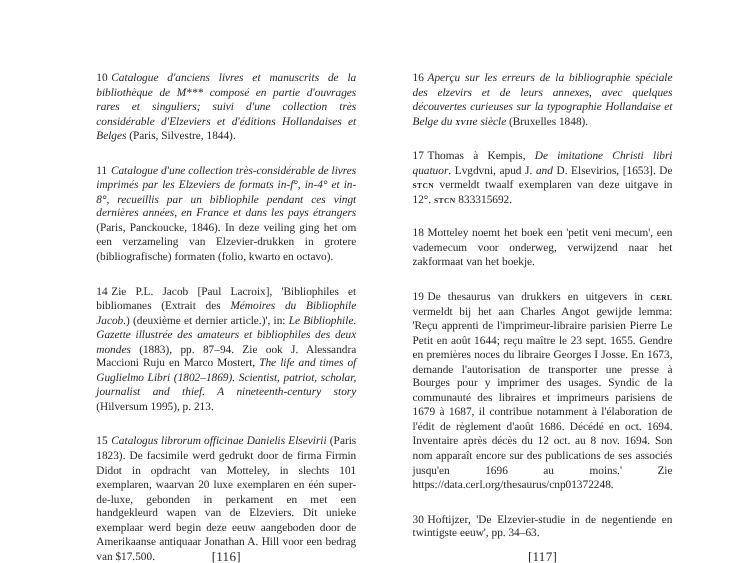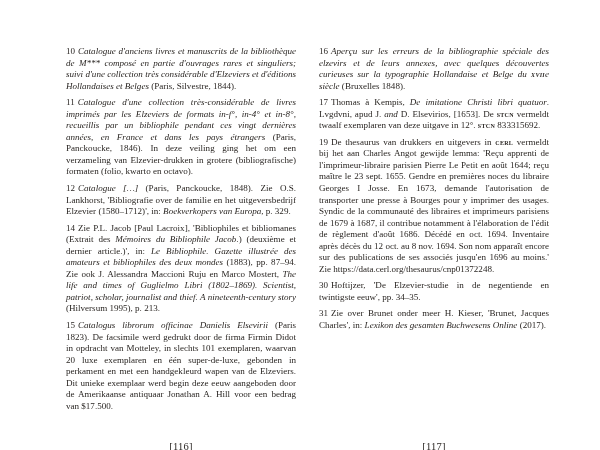--- a/index.html
+++ b/index.html
@@ -15,45 +15,45 @@
     }
     .page.left { left: 61px; }
     .page.right { left: 314px; }
     .notes {
       font-size: 9.05px;
       line-height: 11.55px;
       text-align: justify;
       hyphens: auto;
       -webkit-hyphens: auto;
     }
-    .note { margin: 5px; }
+    .note { margin: 16px; }
     .note .num { margin-right: 3px; }
     .note i { font-style: italic; }
     .sc { font-variant: small-caps; letter-spacing: 0.3px; font-weight: bold; }
     .folio {
       position: absolute; top: 400px; left: 0; width: 240px;
       text-align: center; font-size: 10.5px; letter-spacing: 0.2px;
     }
   </style>
 </head>
 <body>
 
 <div class="page left">
   <div class="notes">
       <p class="note"><span class="num">10</span><i>Catalogue d'anciens livres et manuscrits de la bibliothèque de M*** composé en partie d'ouvrages rares et singuliers; suivi d'une collection très considérable d'Elzeviers et d'éditions Hollandaises et Belges</i><span> (Paris, Silvestre, 1844).</span></p>
       <p class="note"><span class="num">11</span><i>Catalogue d'une collection très-considérable de livres imprimés par les Elzeviers de formats in-f°, in-4° et in-8°, recueillis par un bibliophile pendant ces vingt dernières années, en France et dans les pays étrangers</i><span> (Paris, Panckoucke, 1846). In deze veiling ging het om een verzameling van Elzevier-drukken in grotere (bibliografische) formaten (folio, kwarto en octavo).</span></p>
-      <p class="note"><span class="num">12</span><i>Catalogue […]</i><span> (Paris, Panckoucke, 1848). Zie O.S. Lankhorst, 'Bibliografie over de familie en het uitgeversbedrijf Elzevier (1580–1712)', in: </span><i>Boekverkopers van Europa</i><span>, p. 329.</span></p>
       <p class="note"><span class="num">14</span><span>Zie P.L. Jacob [Paul Lacroix], 'Bibliophiles et bibliomanes (Extrait des </span><i>Mémoires du Bibliophile Jacob.</i><span>) (deuxième et dernier article.)', in: </span><i>Le Bibliophile. Gazette illustrée des amateurs et bibliophiles des deux mondes</i><span> (1883), pp. 87–94. Zie ook J. Alessandra Maccioni Ruju en Marco Mostert, </span><i>The life and times of Guglielmo Libri (1802–1869). Scientist, patriot, scholar, journalist and thief. A nineteenth-century story</i><span> (Hilversum 1995), p. 213.</span></p>
       <p class="note"><span class="num">15</span><i>Catalogus librorum officinae Danielis Elsevirii</i><span> (Paris 1823). De facsimile werd gedrukt door de firma Firmin Didot in opdracht van Motteley, in slechts 101 exemplaren, waarvan 20 luxe exemplaren en één super-de-luxe, gebonden in perkament en met een handgekleurd wapen van de Elzeviers. Dit unieke exemplaar werd begin deze eeuw aangeboden door de Amerikaanse antiquaar Jonathan A. Hill voor een bedrag van $17.500.</span></p>
     </div>
   <div class="folio">[116]</div>
 </div>
 
 <div class="page right">
   <div class="notes">
       <p class="note"><span class="num">16</span><i>Aperçu sur les erreurs de la bibliographie spéciale des elzevirs et de leurs annexes, avec quelques découvertes curieuses sur la typographie Hollandaise et Belge du </i><i class="sc">xvii</i><i>e siècle</i><span> (Bruxelles 1848).</span></p>
       <p class="note"><span class="num">17</span><span>Thomas à Kempis, </span><i>De imitatione Christi libri quatuor</i><span>. Lvgdvni, apud J. </span><i>and</i><span> D. Elsevirios, [1653]. De </span><span class="sc">stcn</span><span> vermeldt twaalf exemplaren van deze uitgave in 12°. </span><span class="sc">stcn</span><span> 833315692.</span></p>
+      <p class="note"><span class="num">18</span><span>Motteley noemt het boek een 'petit veni mecum', een vademecum voor onderweg, verwijzend naar het zakformaat van het boekje.</span></p>
       <p class="note"><span class="num">19</span><span>De thesaurus van drukkers en uitgevers in </span><span class="sc">cerl</span><span> vermeldt bij het aan Charles Angot gewijde lemma: 'Reçu apprenti de l'imprimeur-libraire parisien Pierre Le Petit en août 1644; reçu maître le 23 sept. 1655. Gendre en premières noces du libraire Georges I Josse. En 1673, demande l'autorisation de transporter une presse à Bourges pour y imprimer des usages. Syndic de la communauté des libraires et imprimeurs parisiens de 1679 à 1687, il contribue notamment à l'élaboration de l'édit de règlement d'août 1686. Décédé en oct. 1694. Inventaire après décès du 12 oct. au 8 nov. 1694. Son nom apparaît encore sur des publications de ses associés jusqu'en 1696 au moins.' Zie https://data.cerl.org/thesaurus/cnp01372248.</span></p>
-      <p class="note"><span class="num">30</span><span>Hoftijzer, 'De Elzevier-studie in de negentiende en twintigste eeuw', pp. 34–35.</span></p>
+      <p class="note"><span class="num">30</span><span>Hoftijzer, 'De Elzevier-studie in de negentiende en twintigste eeuw', pp. 34–63.</span></p>
       <p class="note"><span class="num">31</span><span>Zie over Brunet onder meer H. Kieser, 'Brunet, Jacques Charles', in: </span><i>Lexikon des gesamten Buchwesens Online</i><span> (2017).</span></p>
     </div>
   <div class="folio">[117]</div>
 </div>
 
 </body></html>

